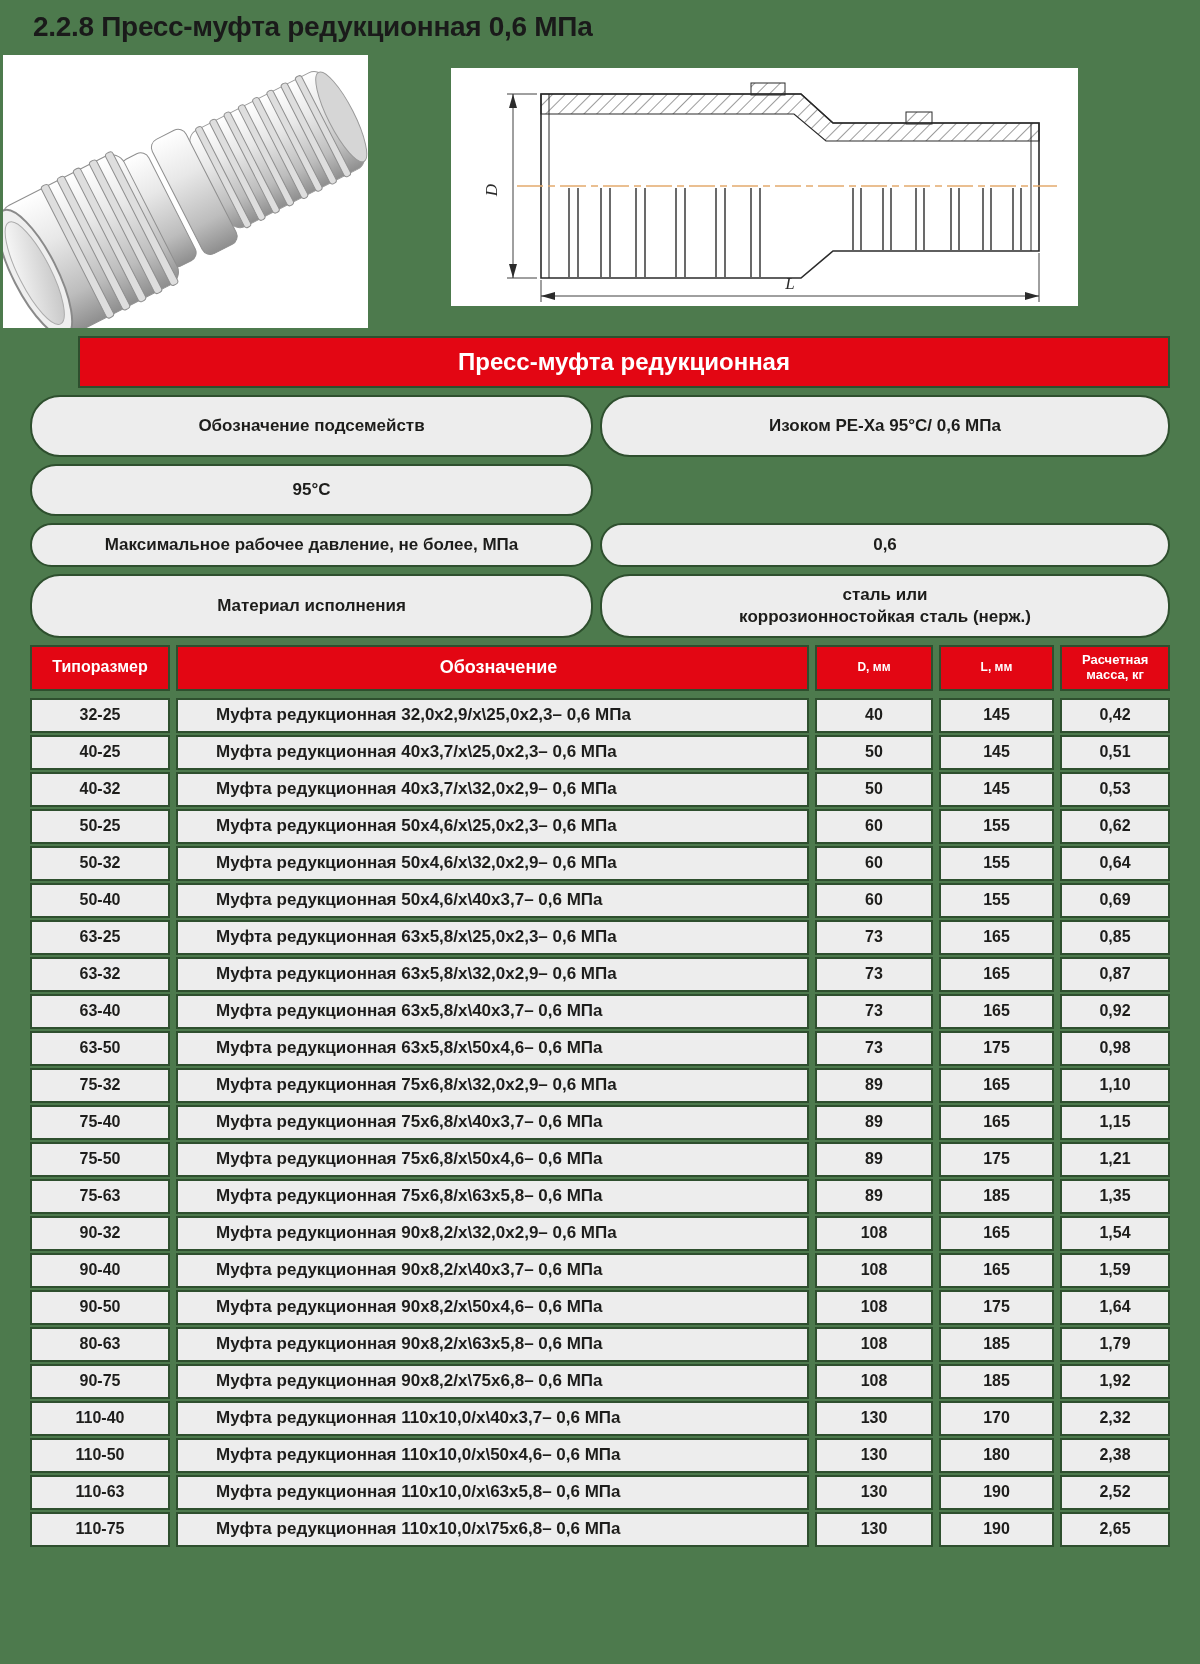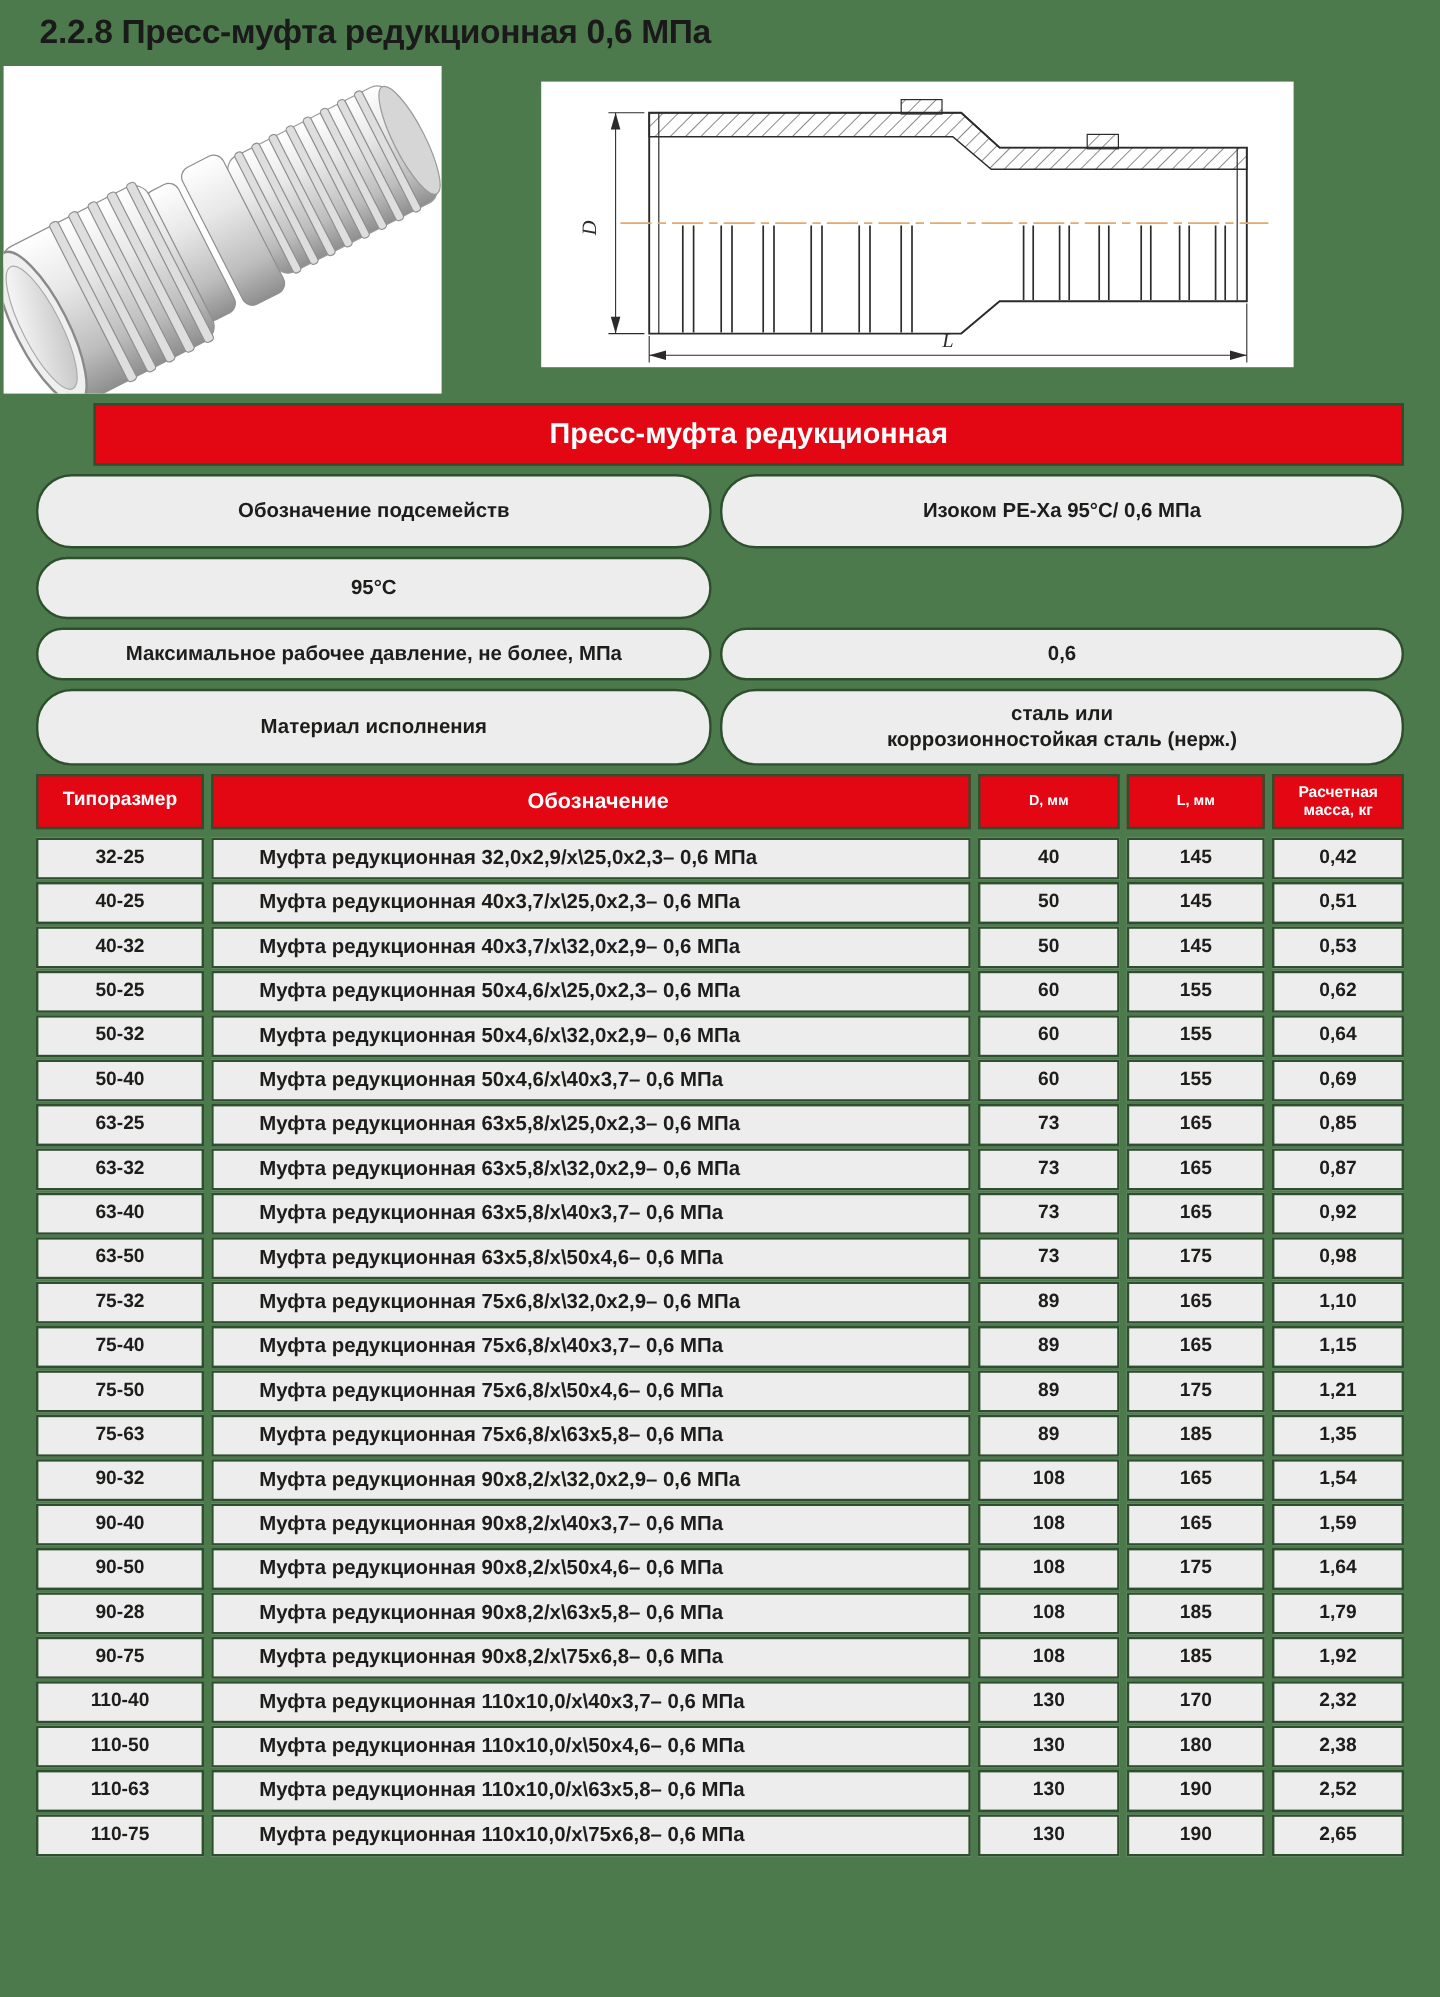--- a/index.html
+++ b/index.html
@@ -337,21 +337,21 @@
 
   <div class="data-grid data-row">
     <div class="cell c-size">90-50</div>
     <div class="cell c-desc">Муфта редукционная 90х8,2/х\50х4,6– 0,6 МПа</div>
     <div class="cell">108</div>
     <div class="cell">175</div>
     <div class="cell">1,64</div>
   </div>
 
   <div class="data-grid data-row">
-    <div class="cell c-size">90-28</div>
+    <div class="cell c-size">80-63</div>
     <div class="cell c-desc">Муфта редукционная 90х8,2/х\63х5,8– 0,6 МПа</div>
     <div class="cell">108</div>
     <div class="cell">185</div>
     <div class="cell">1,79</div>
   </div>
 
   <div class="data-grid data-row">
     <div class="cell c-size">90-75</div>
     <div class="cell c-desc">Муфта редукционная 90х8,2/х\75х6,8– 0,6 МПа</div>
     <div class="cell">108</div>

